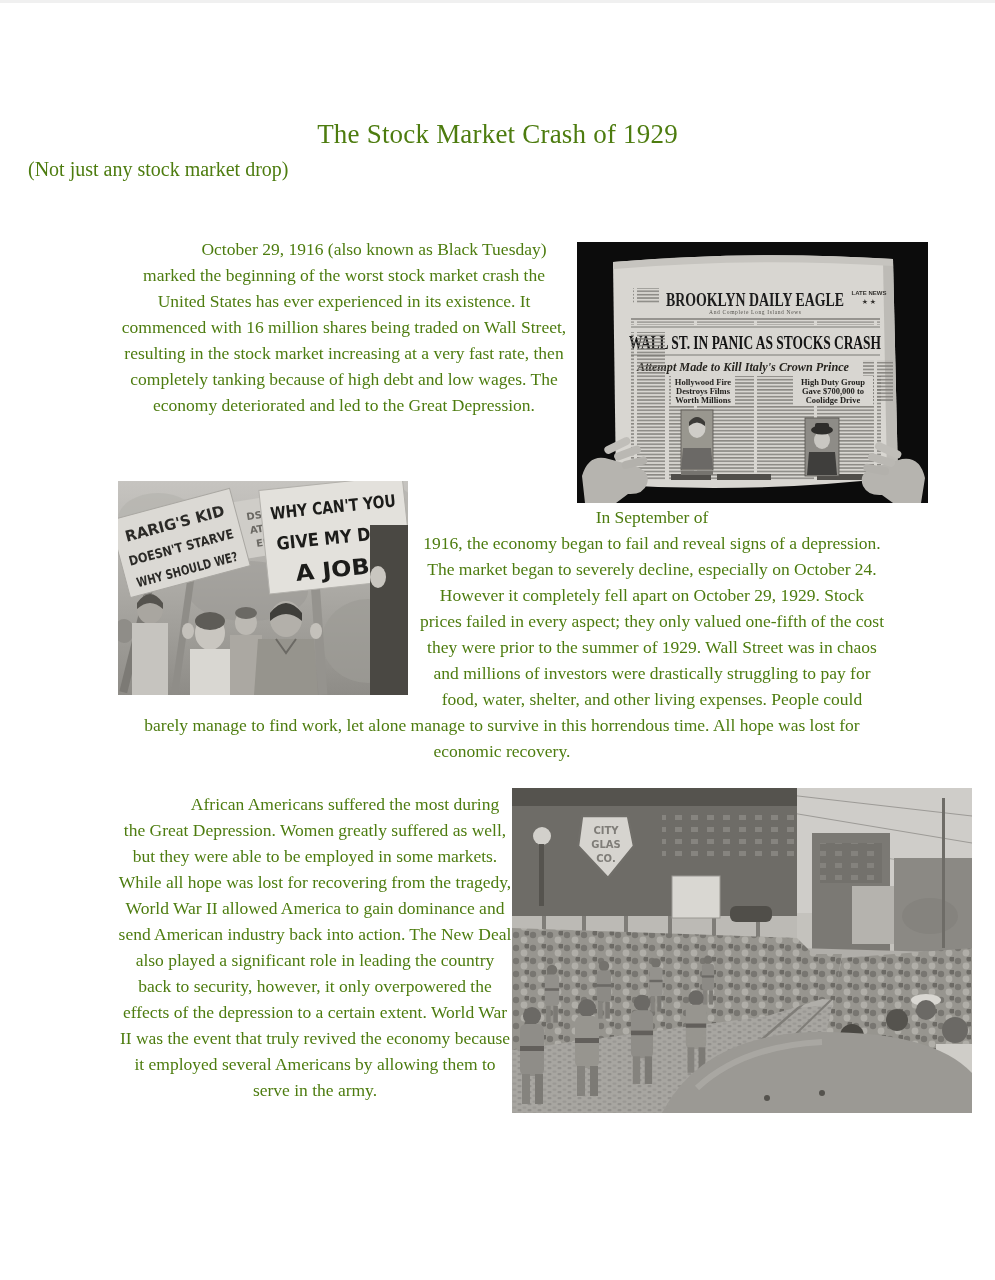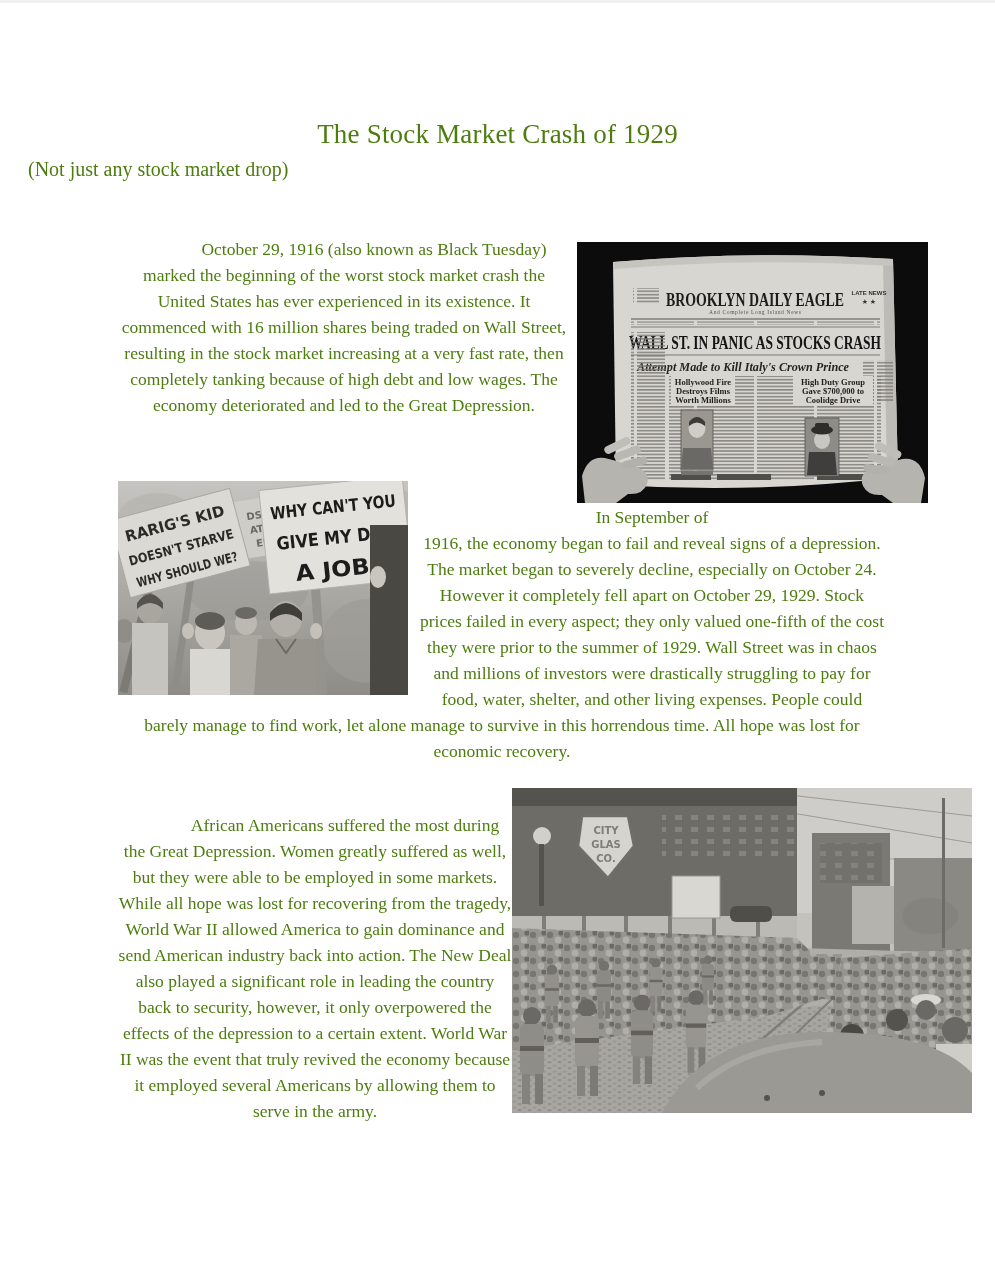--- a/index.html
+++ b/index.html
@@ -14,21 +14,21 @@
     position:absolute; top:119px; left:0; width:995px;
     text-align:center; font-size:27px; font-weight:400; letter-spacing:.2px;
   }
   .subtitle {
     position:absolute; top:158px; left:0; width:866px;
     font-size:20px; font-weight:400;margin-left:28px;
   }
   .para { position:absolute; font-size:17.5px; line-height:26px; text-align:center; }
   .p1 { left:118px; top:236px; width:452px; text-indent:60px; }
   .p2 { left:118px; top:504px; width:768px; }
-  .p3 { left:118px; top:812px; width:394px; text-indent:60px; }
+  .p3 { left:118px; top:791px; width:394px; text-indent:60px; }
   .wrap-spacer { float:left; width:300px; height:204px; }
   .photo { position:absolute; display:block; }
   .photo-newspaper { left:577px; top:242px; }
   .photo-protest  { left:118px; top:481px; }
   .photo-parade   { left:512px; top:788px; }
   svg text { user-select:none; }
 </style>
 </head>
 <body>
 

